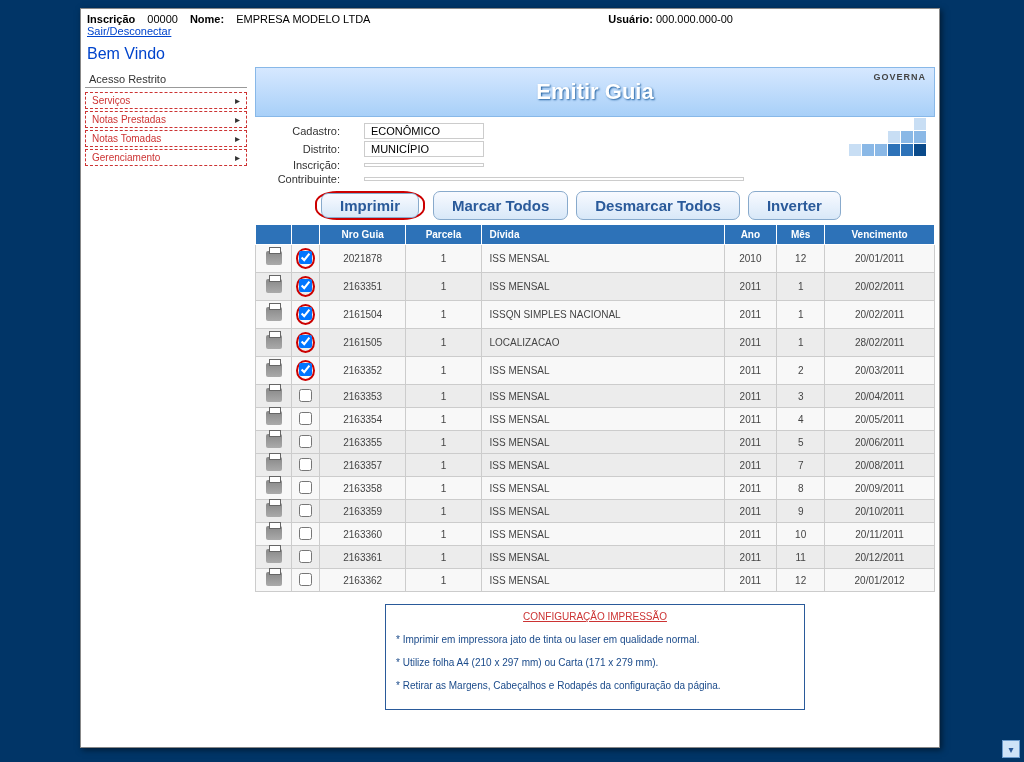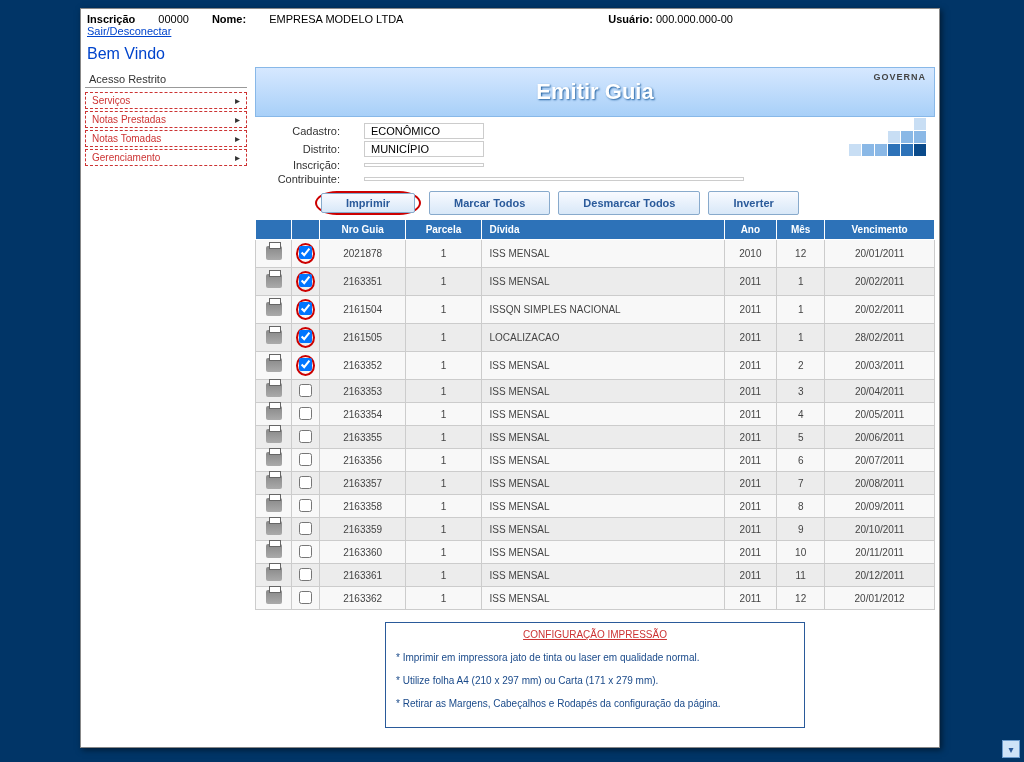--- a/index.html
+++ b/index.html
@@ -24,21 +24,21 @@
   background: #fff;
   border: 1px solid #888;
   box-shadow: 2px 2px 6px rgba(0,0,0,0.5);
 }
 .topbar {
   padding: 4px 6px;
   background: #fff;
 }
 .topbar-row {
   display: flex;
-  gap: 23px;
+  gap: 12px;
   font-size: 11px;
 }
 .topbar-row b { font-weight: bold; }
 .topbar-row .usuario {
   margin-left: auto;
   margin-right: 200px;
 }
 .saird {
   color: #0044cc;
   text-decoration: underline;
@@ -146,23 +146,23 @@
 }
 .toolbar {
   display: flex;
   gap: 8px;
   margin: 6px 0 4px 0;
   padding-left: 60px;
 }
 .tbtn {
   background: linear-gradient(to bottom, #f8faff 0%, #d8e8f8 100%);
   border: 1px solid #88aacc;
-  border-radius: 2px;
-  padding: 3px 24px;
-  font-size: 11px;
+  border-radius: 7px;
+  padding: 3px 18px;
+  font-size: 15px;
   color: #2a5a9a;
   font-weight: bold;
   cursor: pointer;
 }
 .imprimir-circle {
   border: 2px solid #c00;
   border-radius: 22px / 12px;
   padding: 0 4px;
   display: inline-block;
 }
@@ -420,30 +420,20 @@
               <tr>
                 <td><span class="print-icon"></span></td>
                 <td><input type="checkbox" style=""></td>
                 <td>2163355</td>
                 <td>1</td>
                 <td class="divida">ISS MENSAL</td>
                 <td>2011</td>
                 <td>5</td>
                 <td>20/06/2011</td>
               </tr>
-              <tr class="odd">
-                <td><span class="print-icon"></span></td>
-                <td><input type="checkbox" style=""></td>
-                <td>2163356</td>
-                <td>1</td>
-                <td class="divida">ISS MENSAL</td>
-                <td>2011</td>
-                <td>6</td>
-                <td>20/07/2011</td>
-              </tr>
               <tr>
                 <td><span class="print-icon"></span></td>
                 <td><input type="checkbox" style=""></td>
                 <td>2163357</td>
                 <td>1</td>
                 <td class="divida">ISS MENSAL</td>
                 <td>2011</td>
                 <td>7</td>
                 <td>20/08/2011</td>
               </tr>

